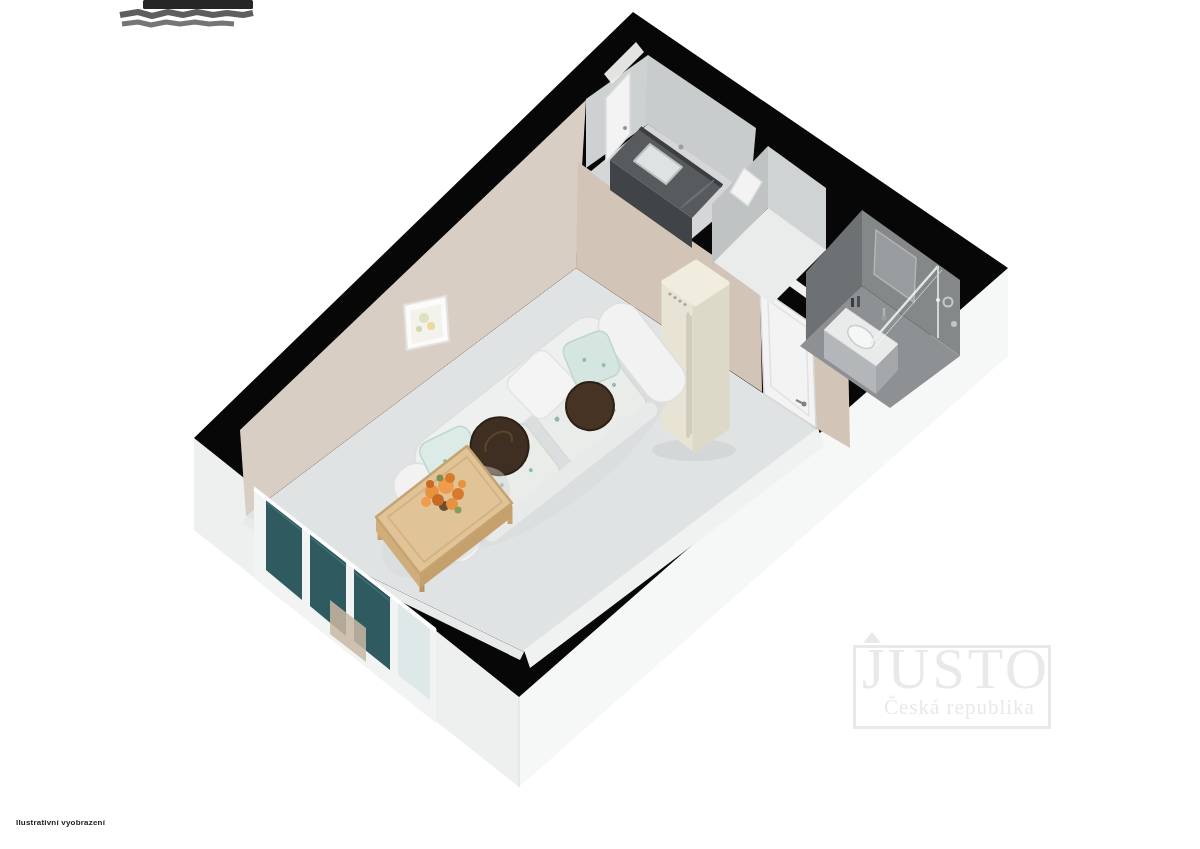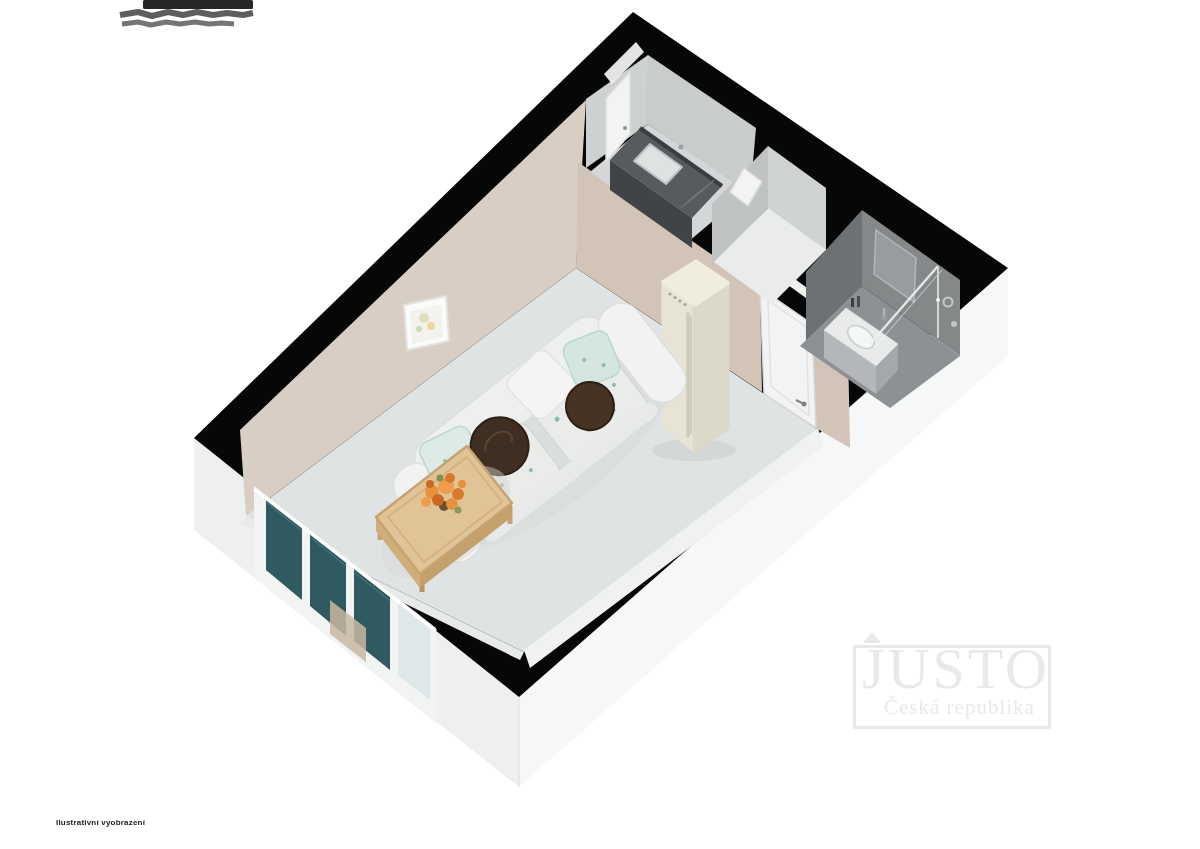--- a/index.html
+++ b/index.html
@@ -10,21 +10,21 @@
              border:3px solid var(--c-watermark);color:var(--c-watermark);
              font-family:"Liberation Serif",serif;}
   .wm-title{position:absolute;left:6px;top:-8px;font-size:58px;line-height:1;
             letter-spacing:3px;font-weight:400;white-space:nowrap;}
   .wm-sub{position:absolute;left:28px;top:47px;font-size:21px;letter-spacing:1px;
           white-space:nowrap;}
   .wm-roof{position:absolute;left:7px;top:-16px;width:0;height:0;
            border-left:9px solid transparent;border-right:9px solid transparent;
            border-bottom:11px solid var(--c-watermark);}
   .footer-note{position:absolute;left:16px;top:818px;font-size:8px;font-weight:bold;
-               color:var(--c-footer_text);letter-spacing:.2px;margin-left:40px;}
+               color:var(--c-footer_text);letter-spacing:.2px;}
   #redaction-svg{position:absolute;left:110px;top:0;}
 </style>
 </head>
 <body>
 
 <svg id="plan-svg" width="1200" height="849" viewBox="0 0 1200 849">
 
   <polygon points="519,697 1008,268 1008,356 519,787" style="fill:var(--c-ext_face_light)"></polygon>
   <polygon points="194,438 519,697 519,787 194,530" style="fill:var(--c-ext_face)"></polygon>
   <line x1="519" y1="697" x2="519" y2="787" stroke="#e3e5e5" stroke-width="1.5"></line>

